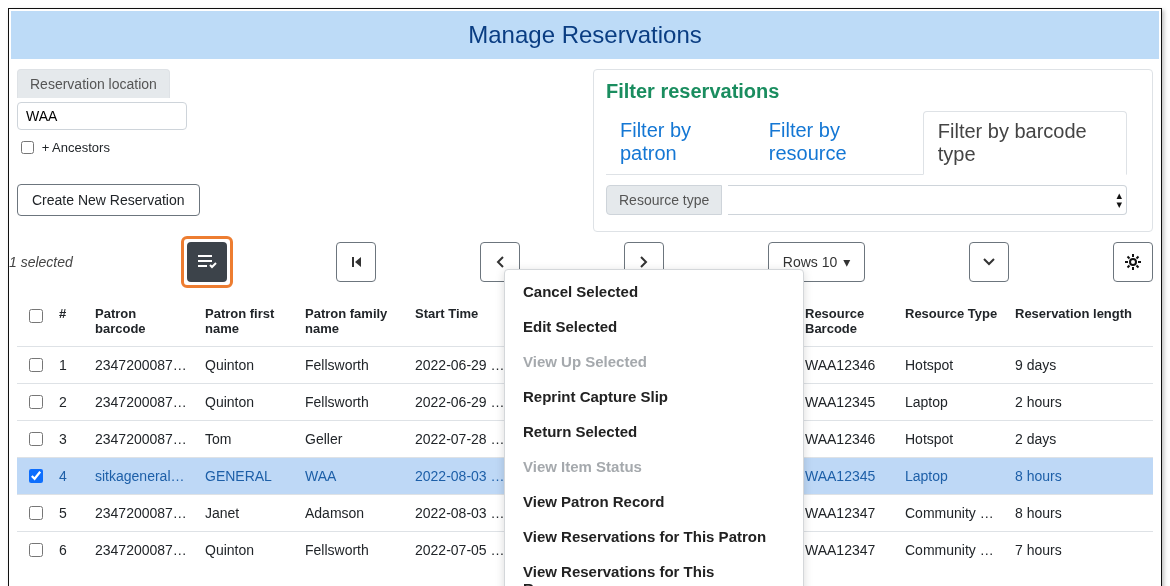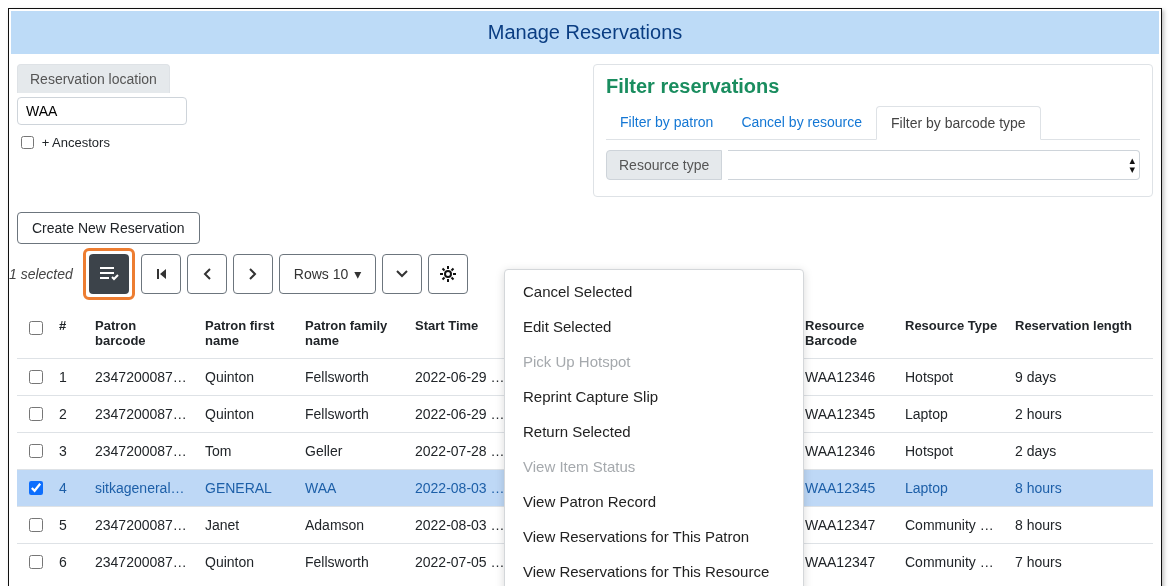--- a/index.html
+++ b/index.html
@@ -15,21 +15,21 @@
     width: 1154px;
     border: 1px solid #111;
     box-shadow: 2px 2px 4px rgba(0,0,0,0.25);
     background: #fff;
     position: relative;
     padding-bottom: 28px;
   }
   .page-title {
     background: #bddbf7;
     color: #0a3d82;
-    font-size: 20px;
+    font-size: 24px;
     padding: 10px 0;
     text-align: center;
     margin: 2px 2px 10px 2px;
   }
   .cols { display: flex; padding: 0 8px; gap: 16px; }
   .left { width: 560px; }
   .right { flex: 1; }
 
   .loc-box { display: inline-block; }
   .loc-tab {
@@ -48,42 +48,42 @@
     padding: 5px 8px;
     border: 1px solid #ced4da;
     border-radius: 4px;
     font-size: 14px;
   }
   .chk-row { margin-top: 8px; font-size: 13px; }
   .chk-row.dis { color: #a9aeb3; }
   .chk-row input { margin-right: 4px; vertical-align: -2px; }
 
   .btn-new {
-    margin-top: 60px;
+    margin-top: 27px;
     padding: 7px 14px;
     background: #fff;
     border: 1px solid #6c757d;
     border-radius: 4px;
     font-size: 14px;
     color: #212529;
     cursor: pointer;
   }
 
   .filter-panel {
     border: 1px solid #dee2e6;
     border-radius: 4px;
-    padding: 10px 12px 16px 12px;
+    padding: 10px 25px 16px 12px;
   }
   .filter-title { color: #1a8d5f; font-size: 20px; font-weight: 600; margin-bottom: 8px; }
   .tabs { display: flex; border-bottom: 1px solid #dee2e6; margin-bottom: 10px; }
   .tab {
     padding: 8px 14px;
     color: #1477d4;
     cursor: pointer;
-    font-size: 14px;
+    font-size: 20px;
   }
   .tab.active {
     color: #444;
     border: 1px solid #dee2e6;
     border-bottom: 1px solid #fff;
     border-radius: 4px 4px 0 0;
     margin-bottom: -1px;
     background: #fff;
   }
   .filter-row { display: flex; align-items: stretch; gap: 6px; }
@@ -110,21 +110,21 @@
     background: #f9b900;
     border: 1px solid #f9b900;
     border-radius: 4px;
     padding: 0 14px;
     font-size: 14px;
     color: #1c1c1c;
     display: flex; align-items: center; gap: 6px;
     cursor: pointer;
   }
 
-  .toolbar { display: flex; align-items: center; gap: 6px; padding: 4px 8px 8px 0; justify-content: flex-start; }
+  .toolbar { display: flex; align-items: center; gap: 6px; padding: 4px 8px 8px 0; justify-content: space-between; }
   .sel-text { font-style: italic; color: #444; margin-right: 4px; }
   .sq-btn {
     width: 40px; height: 40px;
     border: 1px solid #6c757d;
     border-radius: 4px;
     background: #fff;
     display: flex; align-items: center; justify-content: center;
     cursor: pointer;
     color: #333;
   }
@@ -173,21 +173,21 @@
     left: 495px;
     top: 260px;
     width: 300px;
     background: #fff;
     border: 1px solid #d4d7da;
     border-radius: 4px;
     box-shadow: 0 2px 10px rgba(0,0,0,0.15);
     padding: 4px 0;
     z-index: 50;
   }
-  .menu-item { padding: 9px 18px; font-size: 15px; cursor: pointer; color:#222; }
+  .menu-item { padding: 9px 18px; font-size: 15px; cursor: pointer; color:#222;font-weight:bold; }
   .menu-item.dis { color: #a5a9ad; cursor: default; }
 
   svg { display: block; }
 </style>
 </head>
 <body>
 
 <div class="frame">
   <div class="page-title">Manage Reservations</div>
 
@@ -204,21 +204,21 @@
       <div>
         <button class="btn-new">Create New Reservation</button>
       </div>
     </div>
 
     <div class="right">
       <div class="filter-panel">
         <div class="filter-title">Filter reservations</div>
         <div class="tabs">
           <div class="tab">Filter by patron</div>
-          <div class="tab">Cancel by resource</div>
+          <div class="tab">Filter by resource</div>
           <div class="tab active">Filter by barcode type</div>
         </div>
         <div class="filter-row">
           <div class="rtype-label">Resource type</div>
           <div class="rtype-select">
             <span class="spin">▴<br>▾</span>
           </div>
         </div>
       </div>
     </div>
@@ -371,21 +371,21 @@
             <td>Community …</td>
             <td>7 hours</td>
           </tr>
         </tbody>
     </table>
   </div>
 
   <div class="menu">
     <div class="menu-item">Cancel Selected</div>
     <div class="menu-item">Edit Selected</div>
-    <div class="menu-item dis">Pick Up Hotspot</div>
+    <div class="menu-item dis">View Up Selected</div>
     <div class="menu-item">Reprint Capture Slip</div>
     <div class="menu-item">Return Selected</div>
     <div class="menu-item dis">View Item Status</div>
     <div class="menu-item">View Patron Record</div>
     <div class="menu-item">View Reservations for This Patron</div>
     <div class="menu-item">View Reservations for This Resource</div>
   </div>
 
 </div>
 

